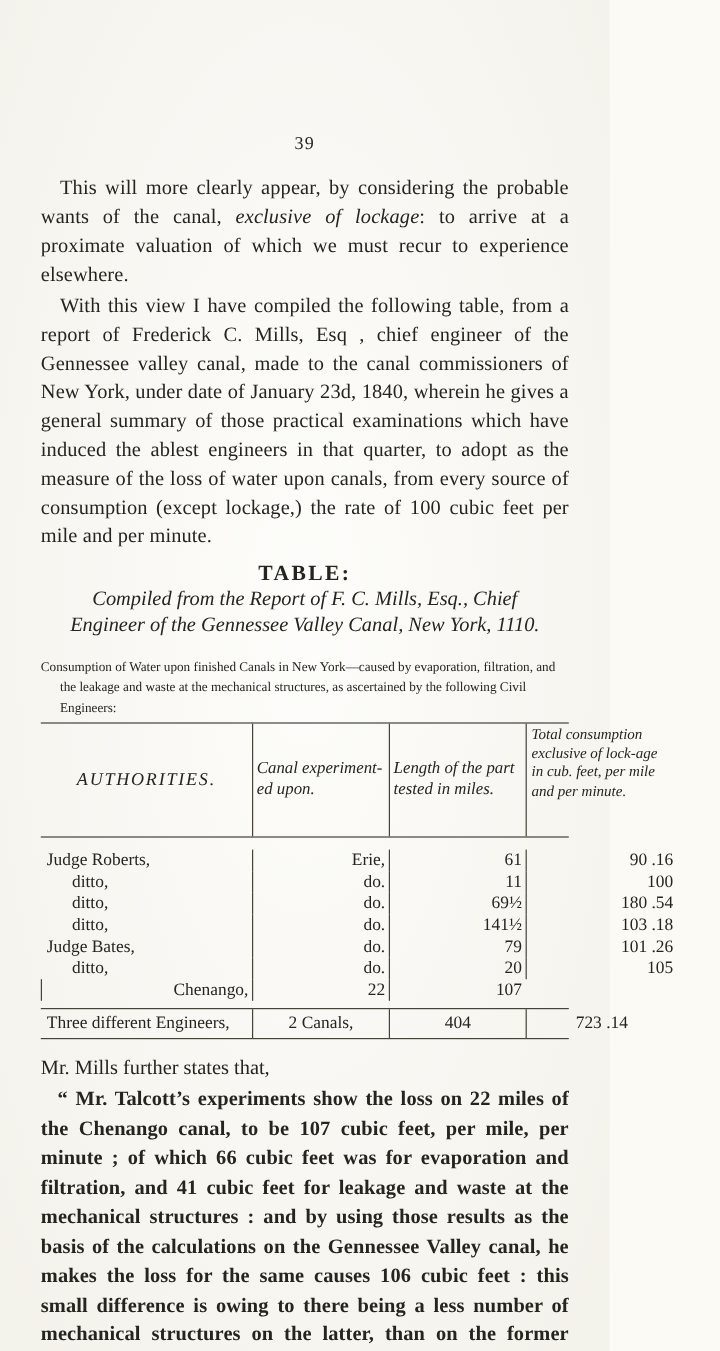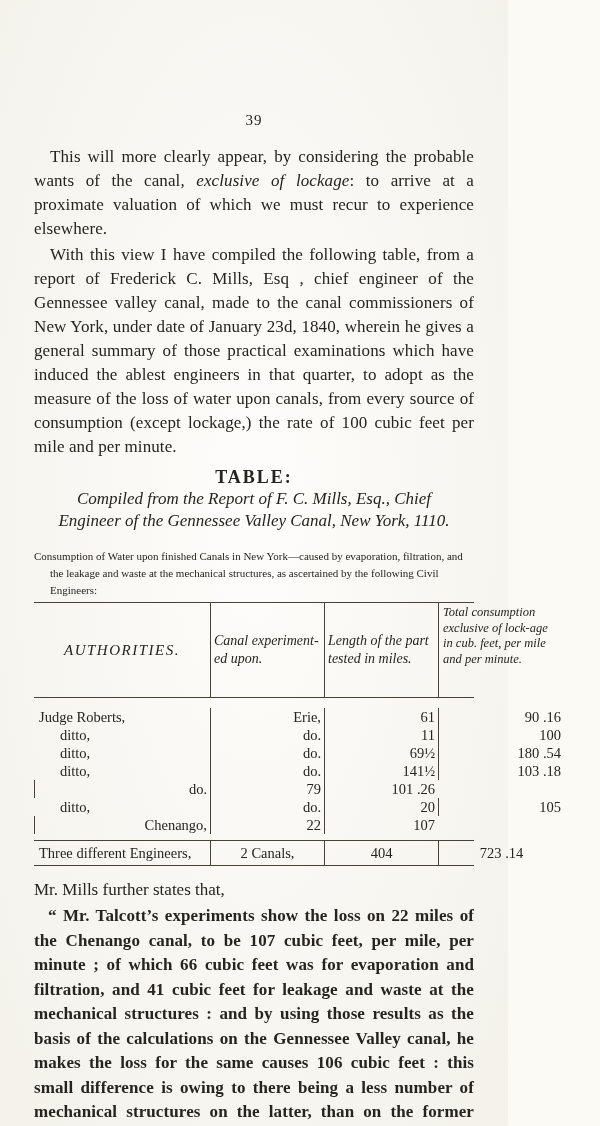--- a/index.html
+++ b/index.html
@@ -164,20 +164,21 @@
         <div class="c c3">69½</div>
         <div class="c c4">180 .54</div>
       </div>
       <div class="trow">
         <div class="c c1 indent">ditto,</div>
         <div class="c c2">do.</div>
         <div class="c c3">141½</div>
         <div class="c c4">103 .18</div>
       </div>
       <div class="trow">
+        <div class="c c1">Judge Bates,</div>
         <div class="c c2">do.</div>
         <div class="c c3">79</div>
         <div class="c c4">101 .26</div>
       </div>
       <div class="trow">
         <div class="c c1 indent">ditto,</div>
         <div class="c c2">do.</div>
         <div class="c c3">20</div>
         <div class="c c4">105</div>
       </div>

